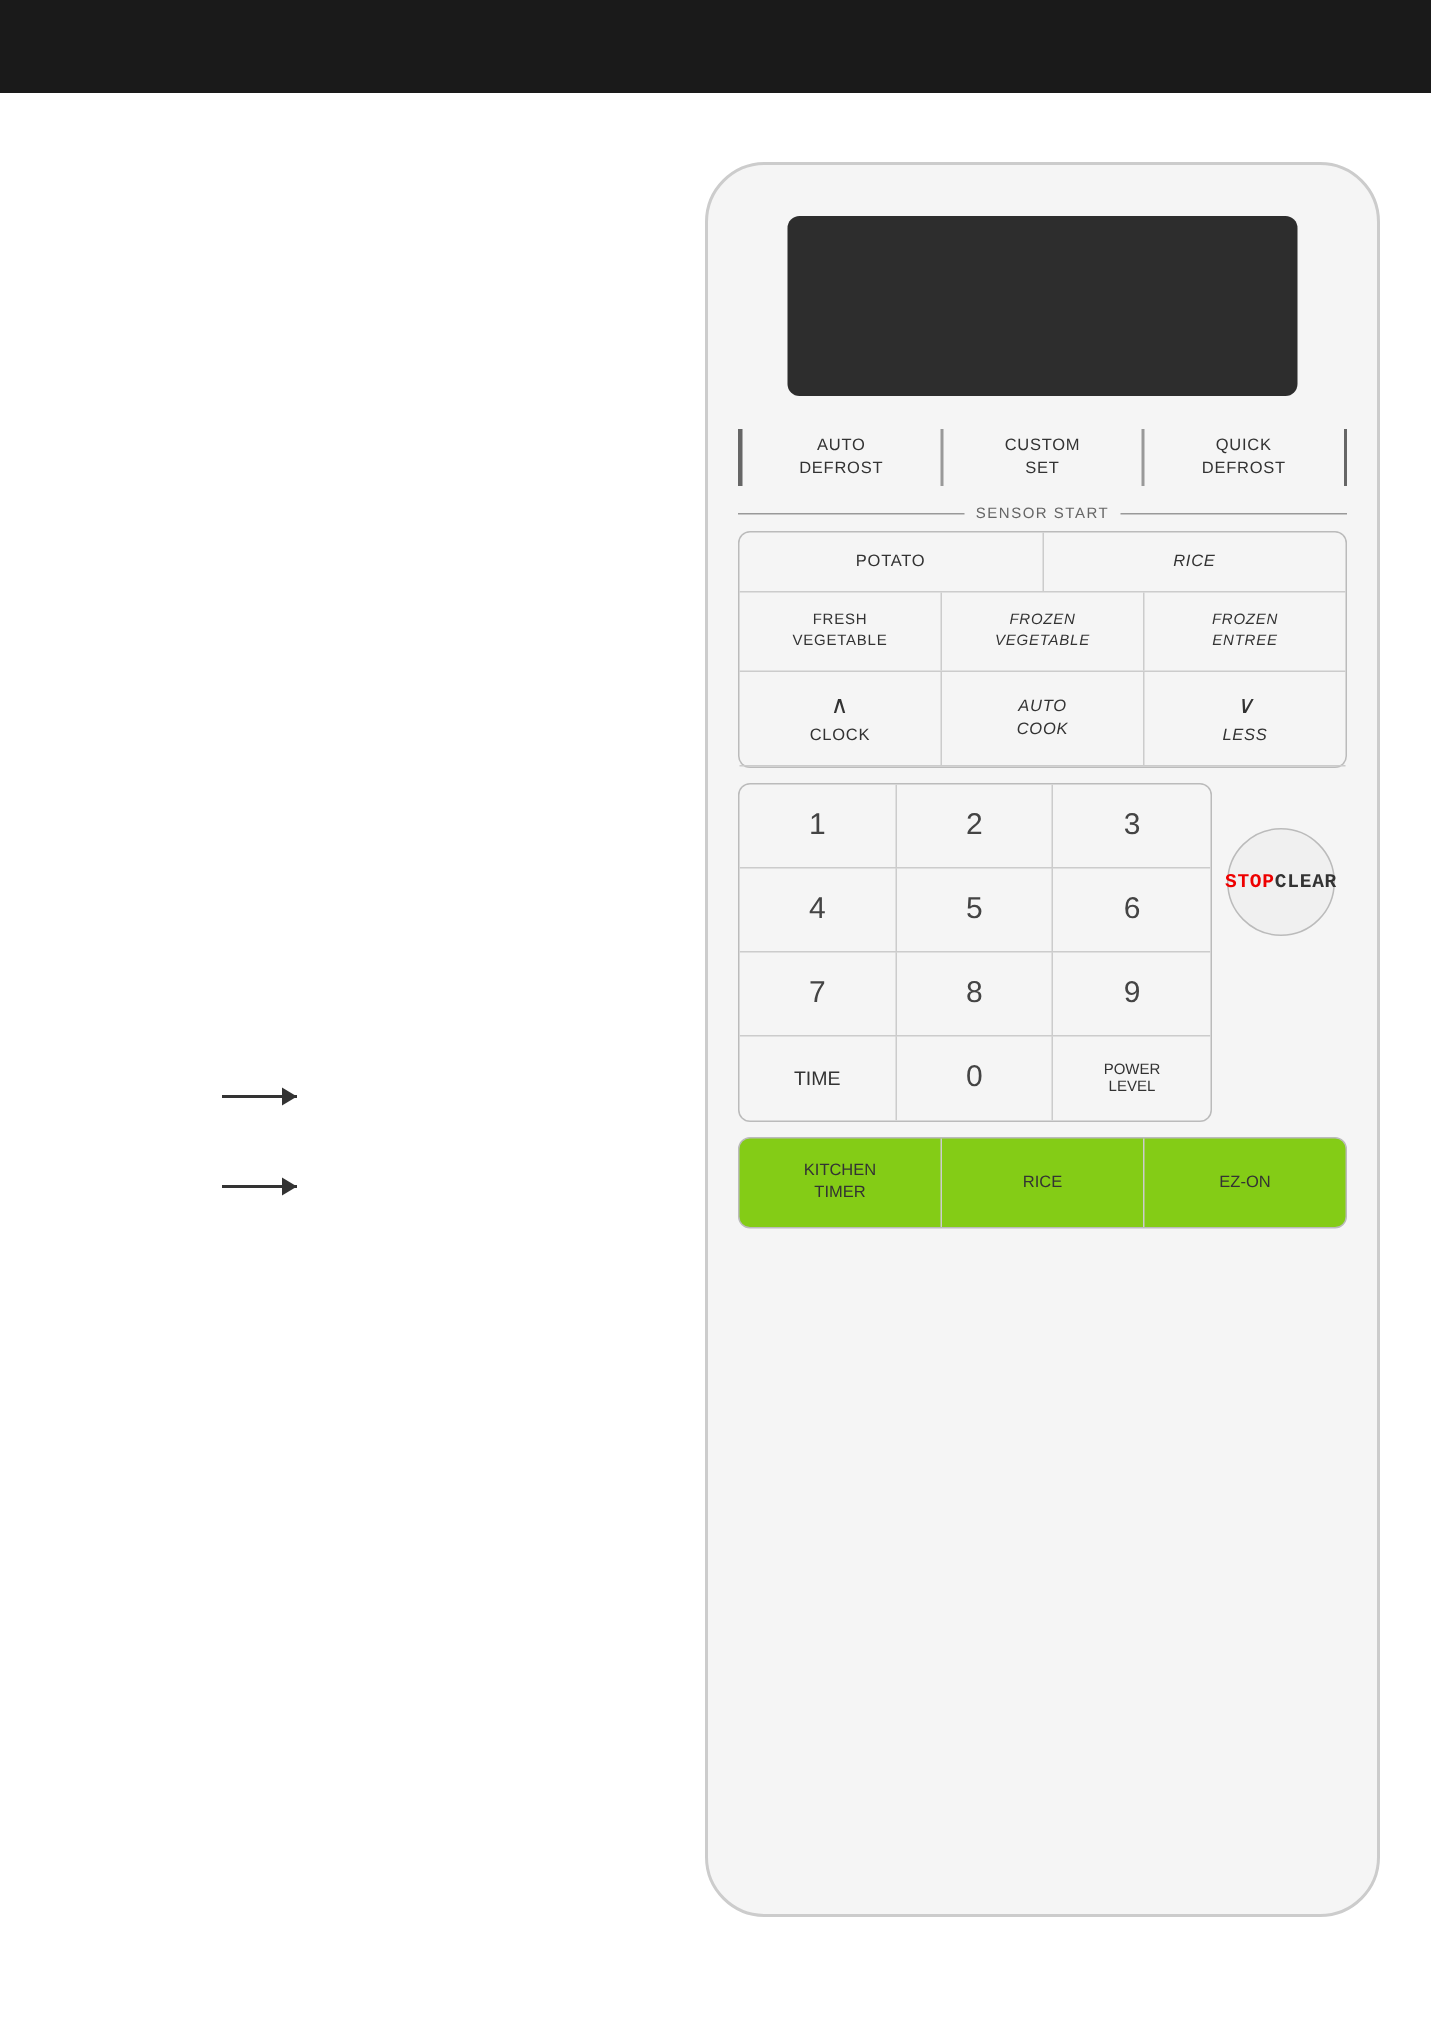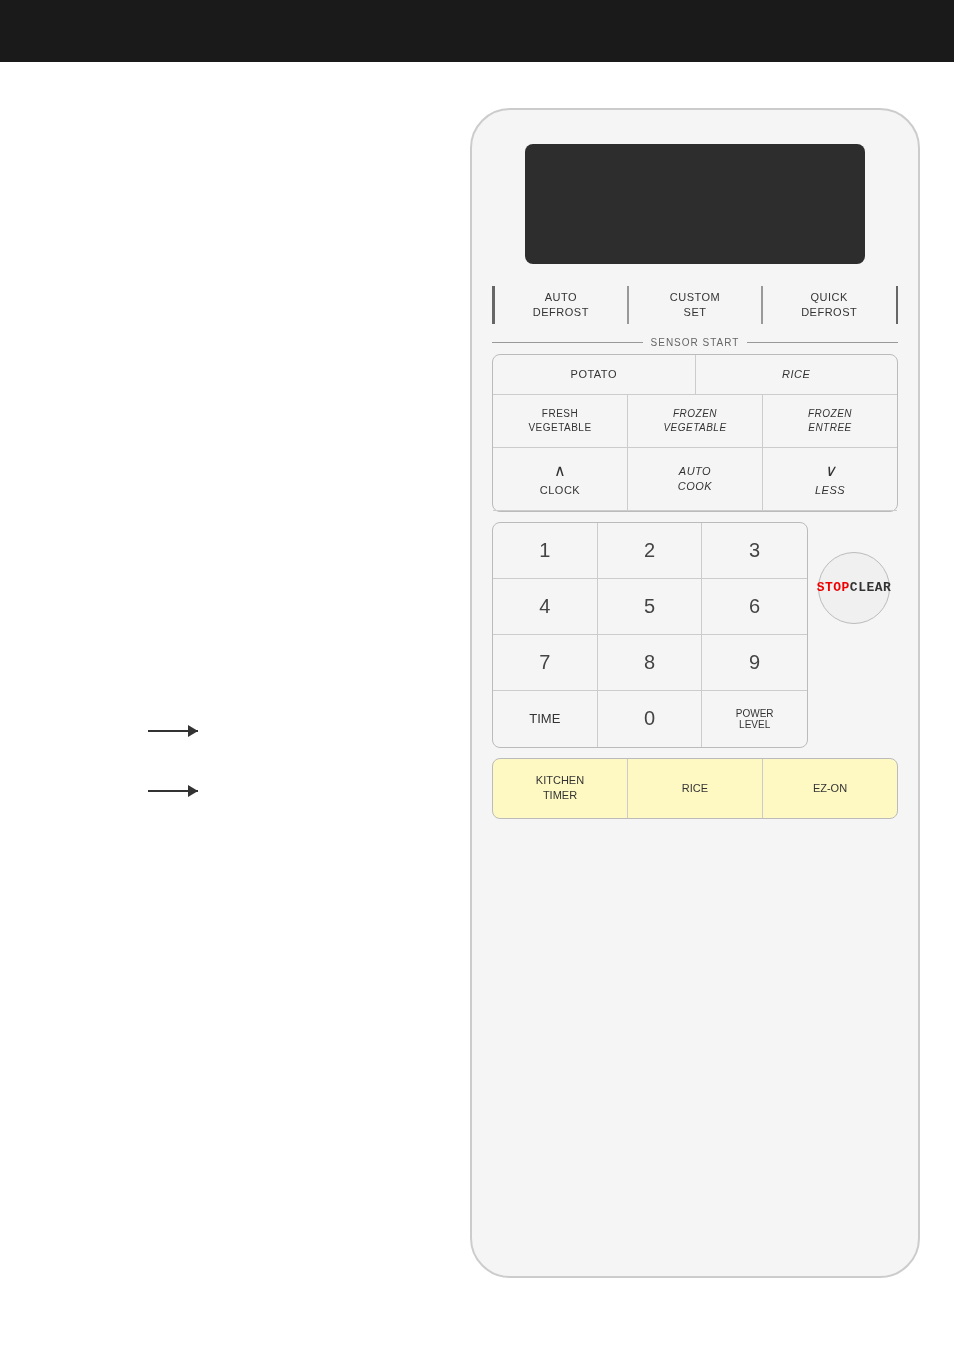--- a/index.html
+++ b/index.html
@@ -306,21 +306,21 @@
       font-weight: 700;
       color: #333;
       letter-spacing: 0.5px;
     }
 
     
     .bottom-section {
       width: 100%;
       border: 1.5px solid #bbb;
       border-radius: 8px;
-      background: #fef9c3;
+      background: #84cc16;
       display: flex;
     }
 
     .bottom-btn {
       flex: 1;
       text-align: center;
       padding: 14px 6px;
       font-size: 11px;
       font-weight: 500;
       color: #333;

